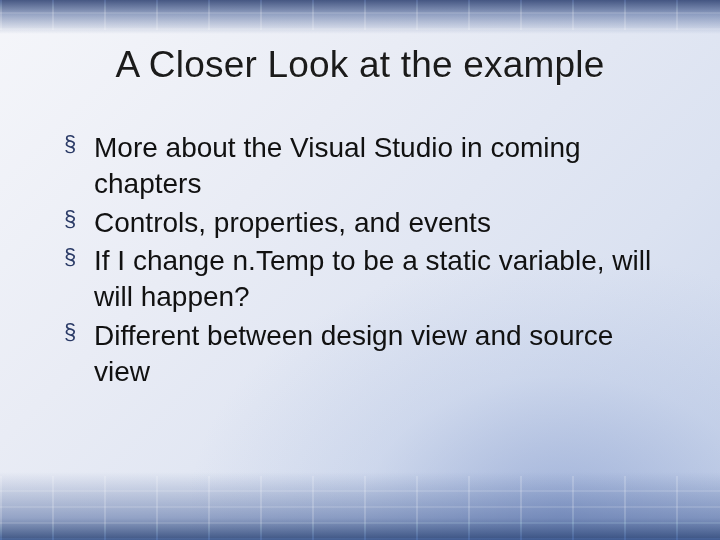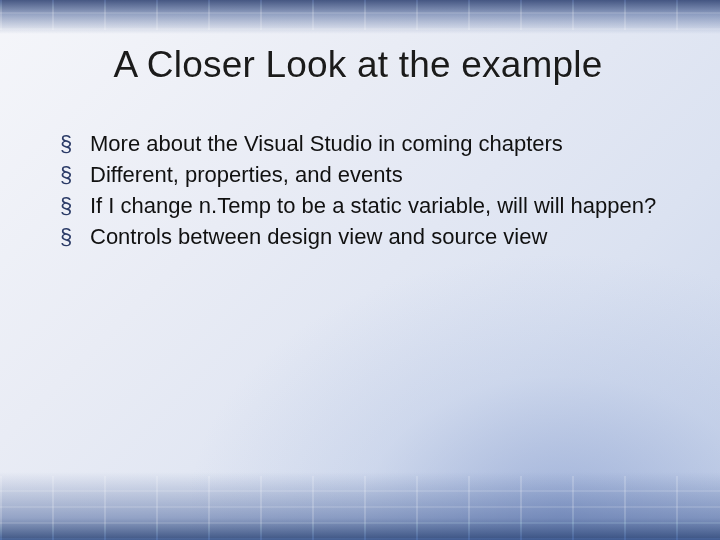--- a/index.html
+++ b/index.html
@@ -33,40 +33,39 @@
         rgba(255,255,255,0.12) 0 2px,
         rgba(0,0,0,0) 2px 16px);
     mix-blend-mode: overlay;
     pointer-events: none;
   }
   .brick-top { top: 0; height: 30px; }
   .brick-bottom { bottom: 0; height: 64px; }
 
   .slide {
     position: absolute; inset: 0;
-    padding: 44px 56px 64px 28px;
-    margin-left: 24px;
+    padding: 44px 56px 64px 56px;
   }
   .title {
     font-size: 37px;
     font-weight: 400;
     color: #1b1b1b;
     text-align: center;
     margin-bottom: 44px;
     letter-spacing: 0.2px;
     text-shadow: 0 1px 0 rgba(255,255,255,0.5);
   }
   ul.bullets {
     list-style: none;
     padding-left: 8px;
   }
   ul.bullets li {
     position: relative;
     padding-left: 30px;
-    font-size: 22px;
+    font-size: 28px;
     line-height: 1.28;
     color: #111;
     margin-bottom: 3px;
   }
   ul.bullets li::before {
     content: "§";
     position: absolute;
     left: 0;
     top: 0;
     color: #2a3a66;
@@ -77,17 +76,17 @@
 </head>
 <body>
 
 <div class="brick-top"></div>
 <div class="brick-bottom"></div>
 
 <div class="slide">
   <h1 class="title">A Closer Look at the example</h1>
   <ul class="bullets">
     <li>More about the Visual Studio in coming chapters</li>
-    <li>Different, properties, and events</li>
+    <li>Controls, properties, and events</li>
     <li>If I change n.Temp to be a static variable, will will happen?</li>
-    <li>Controls between design view and source view</li>
+    <li>Different between design view and source view</li>
   </ul>
 </div>
 
 </body></html>

